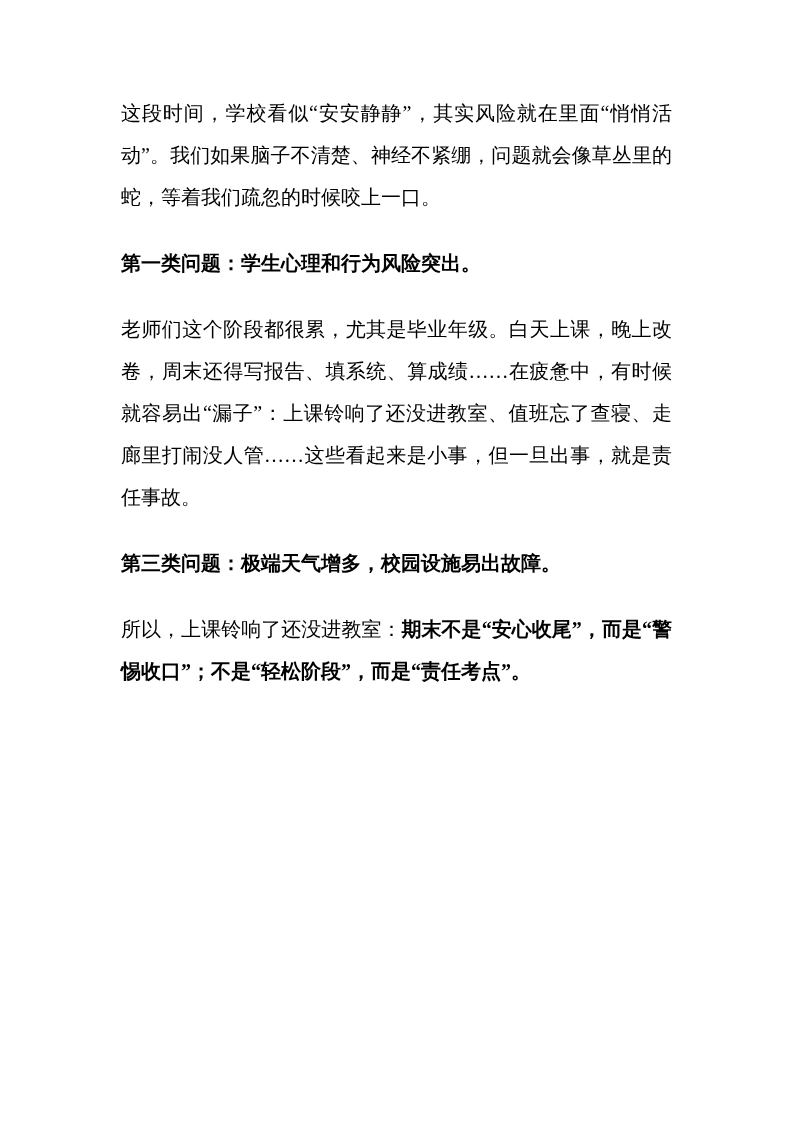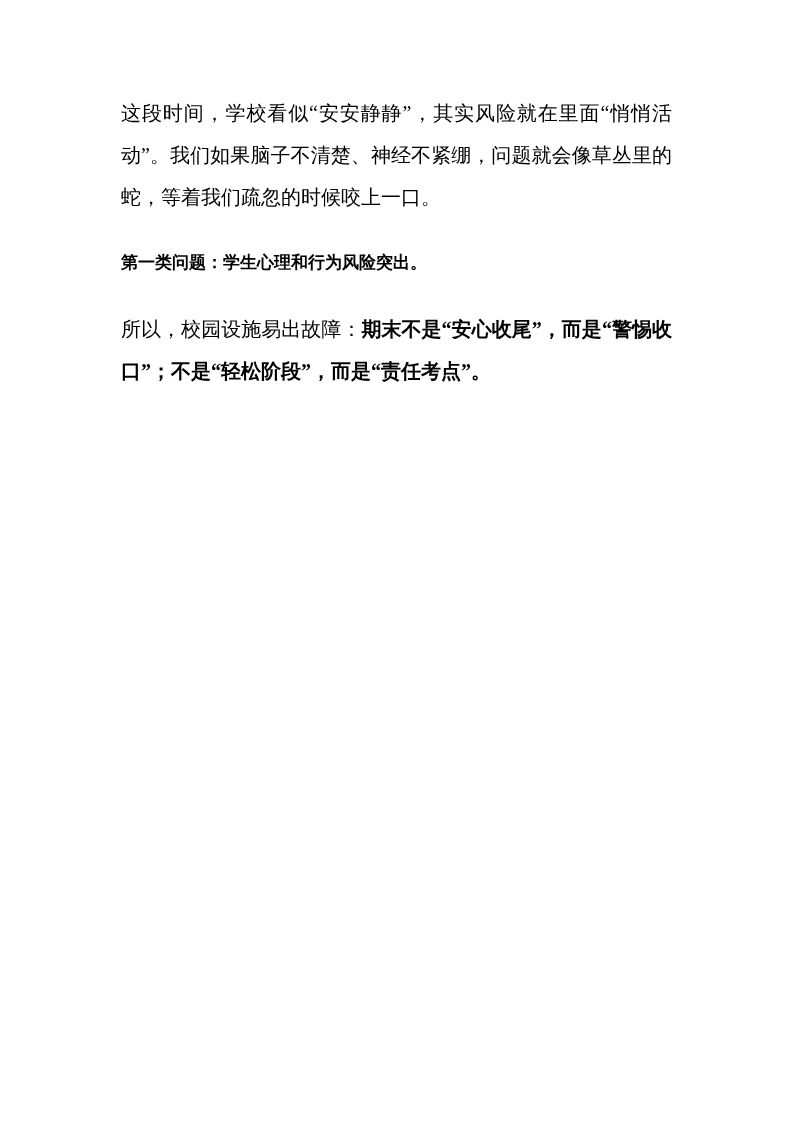--- a/index.html
+++ b/index.html
@@ -20,40 +20,42 @@
     font-size: 20px;
     line-height: 42px;
     color: #000000;
     text-align: justify;
   }
   .page p, .page h2 {
     margin: 0 0 24px 0;
     padding: 0;
   }
   .page h2 {
-    font-size: 17px;
+    font-size: 20px;
     font-weight: 700;
     line-height: 42px;
     text-align: left;
   }
   .closing strong {
     font-weight: 700;
   }
 </style>
 </head>
 <body>
 
 <div class="page">
 
   <p>这段时间，学校看似“安安静静”，其实风险就在里面“悄悄活动”。我们如果脑子不清楚、神经不紧绷，问题就会像草丛里的蛇，等着我们疏忽的时候咬上一口。</p>
 
   <h2>第一类问题：学生心理和行为风险突出。</h2>
 
 
 
+  <p>老师们这个阶段都很累，尤其是毕业年级。白天上课，晚上改卷，周末还得写报告、填系统、算成绩……在疲惫中，有时候就容易出“漏子”：上课铃响了还没进教室、值班忘了查寝、走廊里打闹没人管……这些看起来是小事，但一旦出事，就是责任事故。</p>
 
+  <h2>第三类问题：极端天气增多，校园设施易出故障。</h2>
 
 
   <p class="closing">
-    <span>所以，校园设施易出故障：</span><strong>期末不是“安心收尾”，而是“警惕收口”；不是“轻松阶段”，而是“责任考点”。</strong>
+    <span>所以，上课铃响了还没进教室：</span><strong>期末不是“安心收尾”，而是“警惕收口”；不是“轻松阶段”，而是“责任考点”。</strong>
   </p>
 
 </div>
 
 </body></html>

